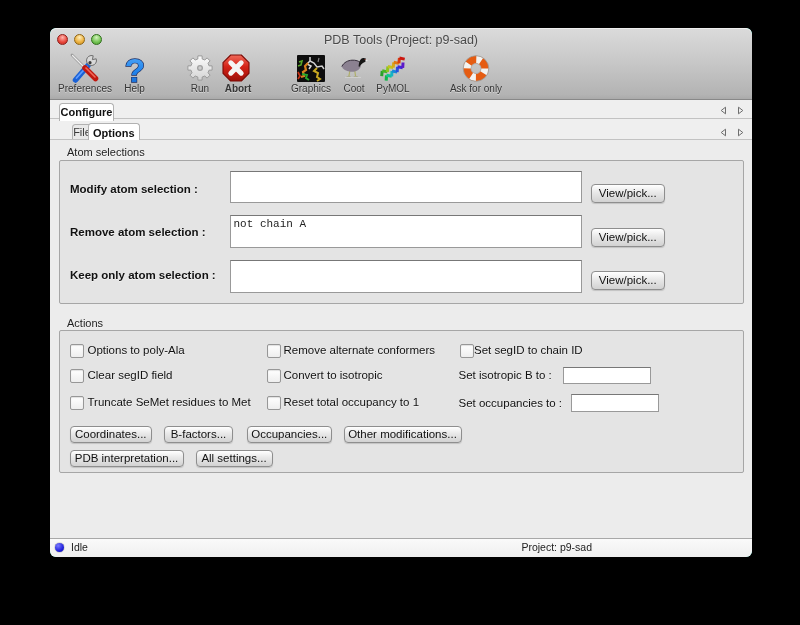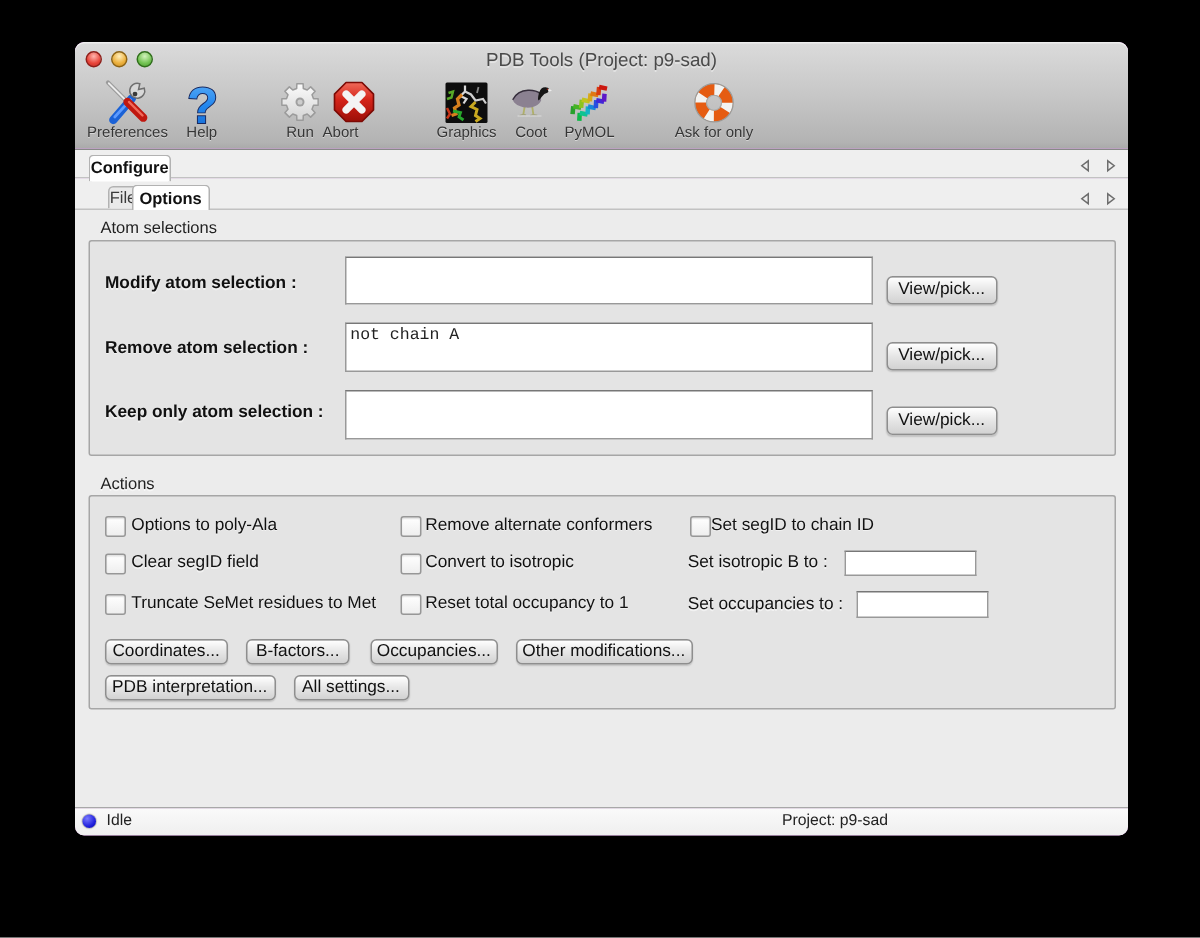--- a/index.html
+++ b/index.html
@@ -1,17 +1,17 @@
 <!DOCTYPE html>
 <html><head>
 <meta charset="utf-8">
 <style>
   html,body{margin:0;padding:0;}
   body{width:800px;height:625px;background:#000;overflow:hidden;font-family:"Liberation Sans",sans-serif;position:relative;}
-  #win{position:absolute;left:50px;top:28px;width:702px;height:529px;border-radius:6px;background:#f0abfc;box-shadow:0 0 0 1px rgba(0,0,0,.55);overflow:hidden;}
+  #win{position:absolute;left:50px;top:28px;width:702px;height:529px;border-radius:6px;background:#5eead4;box-shadow:0 0 0 1px rgba(0,0,0,.55);overflow:hidden;}
   .abs{position:absolute;}
   
   #hdr{left:0;top:0;width:702px;height:71px;background:linear-gradient(#dbdbdb,#c9c9c9 45%,#b3b3b3 94%,#aaaaaa);border-bottom:1px solid #888;border-radius:6px 6px 0 0;box-shadow:inset 0 1px 0 #eee;}
   .light{width:11px;height:11px;border-radius:50%;top:6px;box-sizing:border-box;}
   #ttl{left:0;top:5px;width:702px;text-align:center;font-size:12.5px;font-weight:normal;color:#4a4a4a;text-shadow:0 1px 0 rgba(255,255,255,.4);}
   .tlab{top:55px;font-size:10px;color:#363636;transform:translateX(-50%);white-space:nowrap;text-shadow:0 1px 0 rgba(255,255,255,.45);}
   .ticon{top:24px;transform:translateX(-50%);}
   
   #strip1{left:0;top:72px;width:702px;height:18px;background:#efefef;border-bottom:1px solid #c2c2c2;}
   #strip2{left:0;top:91px;width:702px;height:20px;background:#efefef;border-bottom:1px solid #c2c2c2;}
@@ -99,21 +99,21 @@
           <stop offset="0" stop-color="#f06a5a"></stop>
             <stop offset=".45" stop-color="#d42318"></stop>
             <stop offset="1" stop-color="#9c0f08"></stop>
         </linearGradient>
       </defs>
       <polygon points="10.7,3 21.3,3 29,10.7 29,21.3 21.3,29 10.7,29 3,21.3 3,10.7" fill="url(#rg)" stroke="#7c0a05" stroke-width="1.1" stroke-linejoin="round"></polygon>
       <line x1="10.8" y1="10.8" x2="21.2" y2="21.2" stroke="#f4f4f4" stroke-width="5" stroke-linecap="round"></line>
       <line x1="21.2" y1="10.8" x2="10.8" y2="21.2" stroke="#f4f4f4" stroke-width="5" stroke-linecap="round"></line>
     </svg>
   </div>
-  <div class="abs tlab" style="left:177px;">Abort</div>
+  <div class="abs tlab" style="left:188px;font-weight:bold;">Abort</div>
 
   <div class="abs ticon" style="left:261px;">
     <svg width="32" height="32" viewBox="0 0 32 32">
       <rect x="2" y="3" width="28" height="27" fill="#0d0d0d" rx="1"></rect>
       <polyline points="15,5 15,9 12,12 16,14 14,17" fill="none" stroke="#d8d8d8" stroke-width="1.5"></polyline>
       <polyline points="15,9 19,11 22,15 27,14 29,17" fill="none" stroke="#cfcfcf" stroke-width="1.5"></polyline>
       <polyline points="13,11 10,14 11,18 8,20 9,24 6,25" fill="none" stroke="#d8801e" stroke-width="2.2"></polyline>
       <polyline points="4,10 7,9 6,13 3,14" fill="none" stroke="#58a828" stroke-width="1.6"></polyline>
       <polyline points="7,22 12,23 11,26 14,28" fill="none" stroke="#28a82c" stroke-width="1.9"></polyline>
       <polyline points="3,20 5,24 3,27" fill="none" stroke="#c83418" stroke-width="1.7"></polyline>

